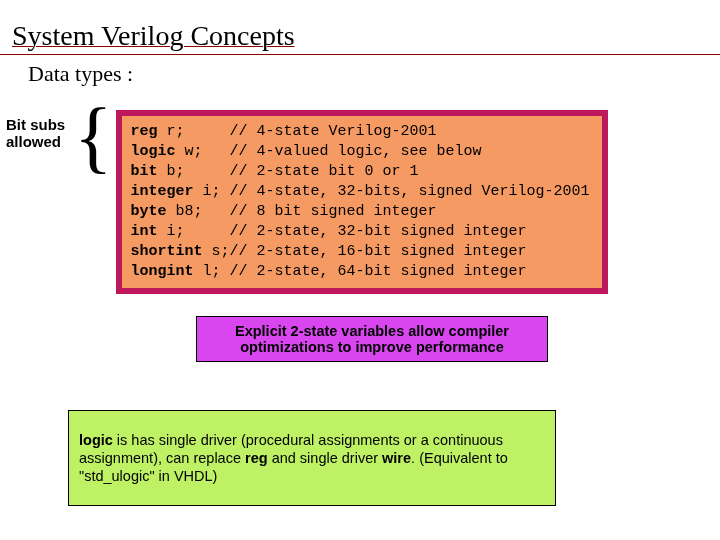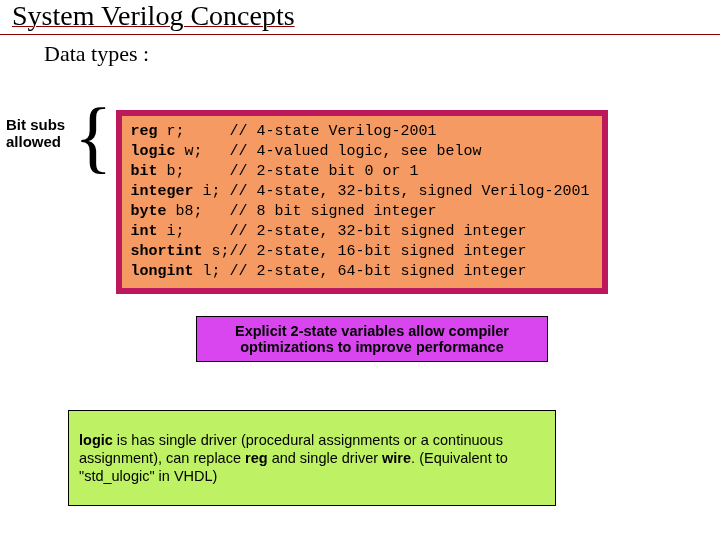--- a/index.html
+++ b/index.html
@@ -6,30 +6,30 @@
     margin: 0;
     padding: 0;
     width: 720px;
     height: 540px;
     font-family: "Times New Roman", serif;
     background: #ffffff;
     position: relative;
   }
   .title {
     font-size: 28px;
-    padding: 0 0 2px 12px;
+    padding: 20px 0 2px 12px;
     text-decoration: underline;
     text-decoration-color: #8b0000;
     text-decoration-thickness: 1px;
     border-bottom: 1px solid #8b0000;
     margin-bottom: 6px;
   }
   .subtitle {
     font-size: 22px;
-    padding-left: 44px;
+    padding-left: 28px;
   }
   .main-area {
     position: absolute;
     top: 110px;
     left: 6px;
     display: flex;
     align-items: flex-start;
   }
   .side-label {
     font-family: Arial, sans-serif;

